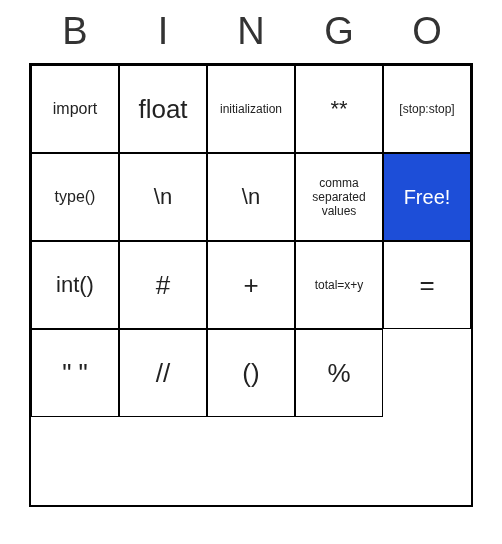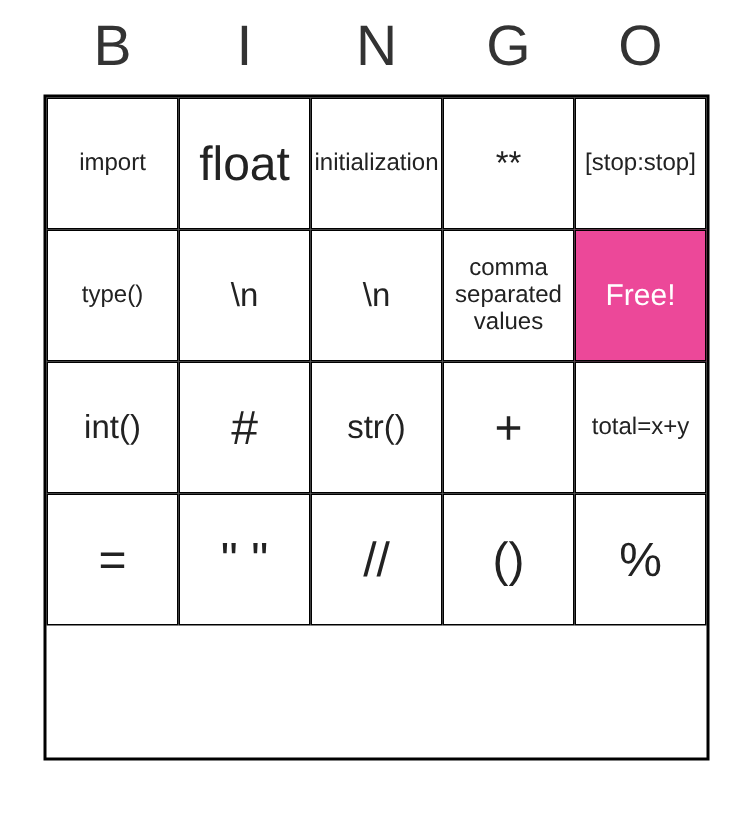--- a/index.html
+++ b/index.html
@@ -40,28 +40,28 @@
       display: flex;
       align-items: center;
       justify-content: center;
       text-align: center;
       padding: 4px;
       font-size: 18px;
       color: #222;
       overflow: hidden;
     }
     .cell.free {
-      background: #ec4899;
+      background: #1d4ed8;
       color: #fff;
       font-size: 20px;
     }
-    .fs-small { font-size: 16px; }
+    .fs-small { font-size: 12px; }
     .fs-medium { font-size: 16px; text-align: center; }
     .fs-large { font-size: 22px; }
-    .fs-xlarge { font-size: 32px; }
+    .fs-xlarge { font-size: 26px; }
   </style>
 </head>
 <body>
 
 <div class="header">
   <div class="header-letter">B</div>
   <div class="header-letter">I</div>
   <div class="header-letter">N</div>
   <div class="header-letter">G</div>
   <div class="header-letter">O</div>
@@ -73,21 +73,20 @@
   <div class="cell fs-small">initialization</div>
   <div class="cell fs-large">**</div>
   <div class="cell fs-small">[stop:stop]</div>
   <div class="cell fs-medium">type()</div>
   <div class="cell fs-large">\n</div>
   <div class="cell fs-large">\n</div>
   <div class="cell fs-small">comma separated values</div>
   <div class="cell fs-large free">Free!</div>
   <div class="cell fs-large">int()</div>
   <div class="cell fs-xlarge">#</div>
-  <div class="cell fs-large">str()</div>
   <div class="cell fs-xlarge">+</div>
   <div class="cell fs-small">total=x+y</div>
   <div class="cell fs-xlarge">=</div>
   <div class="cell fs-xlarge">" "</div>
   <div class="cell fs-xlarge">//</div>
   <div class="cell fs-xlarge">()</div>
   <div class="cell fs-xlarge">%</div>
 </div>
 
 </body></html>

